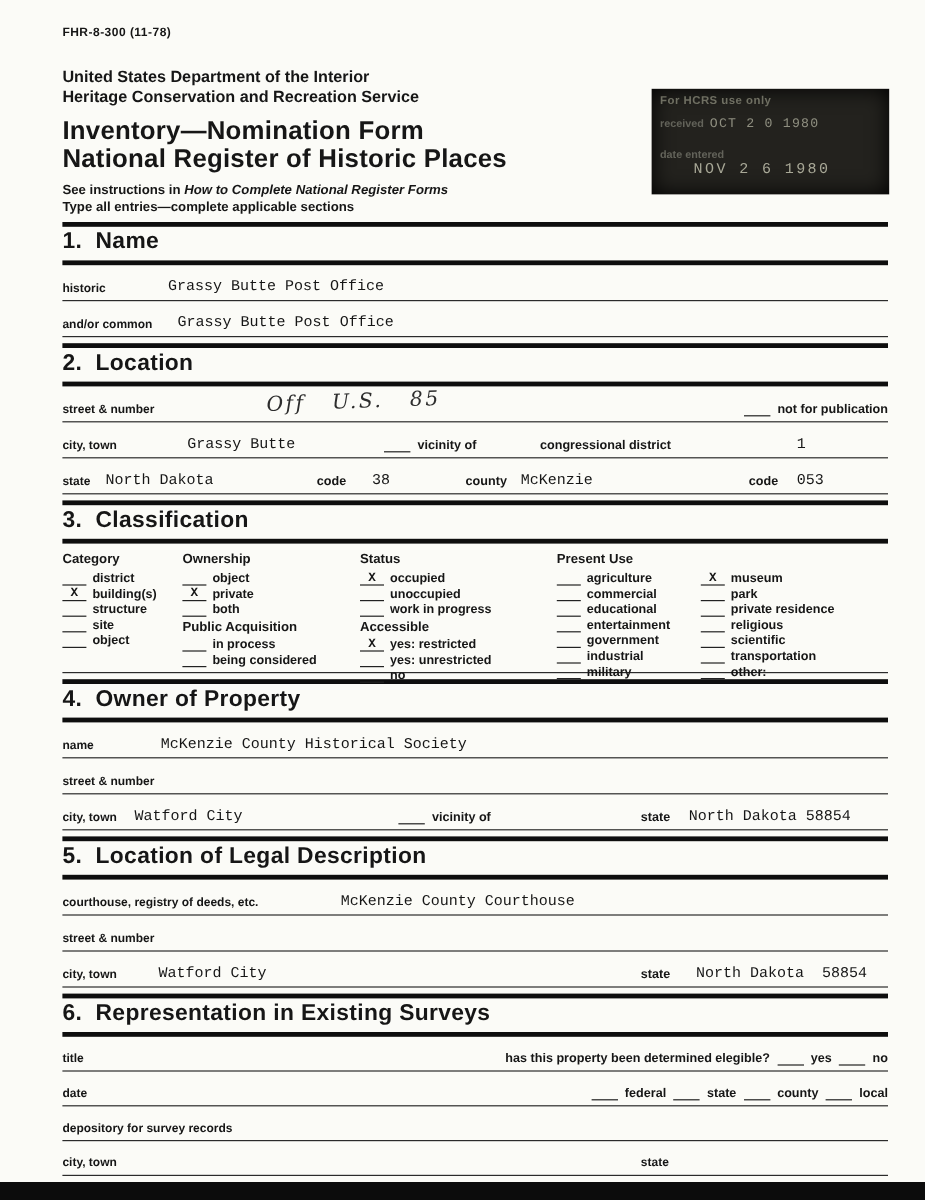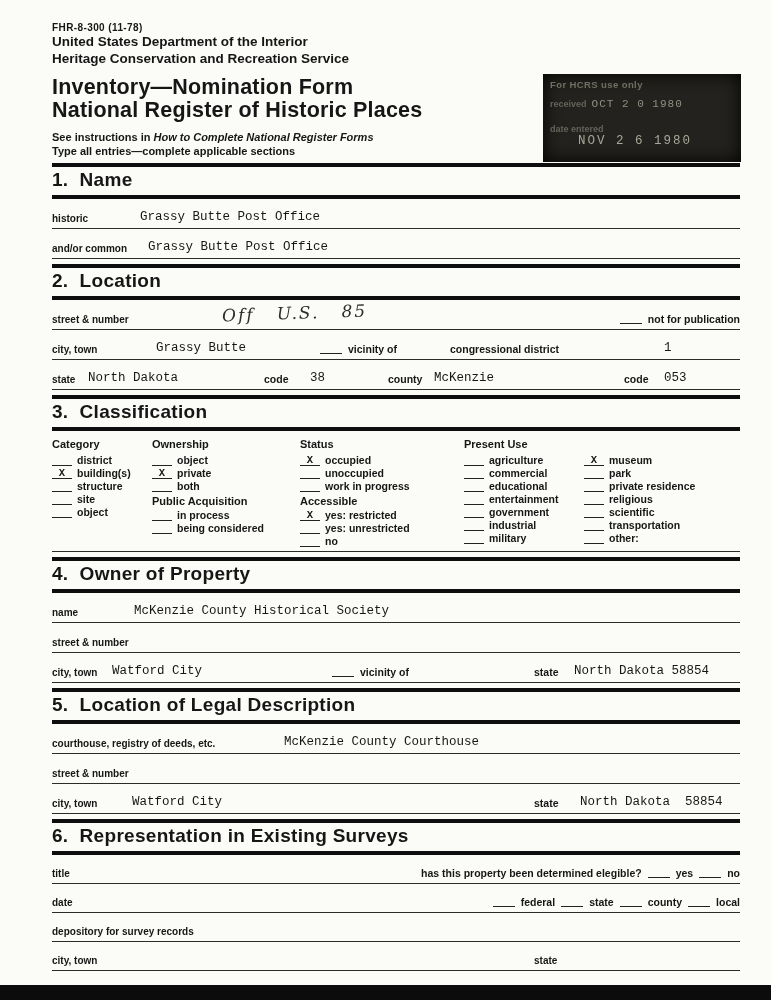--- a/index.html
+++ b/index.html
@@ -4,42 +4,42 @@
 <style>
   * { margin:0; padding:0; box-sizing:border-box; }
   html,body { background:#9a9a9a; }
   .page {
     position:relative; width:771px; height:1000px; margin:0 auto;
     background:#fbfbf7; color:#161616; overflow:hidden;
     font-family:"Liberation Sans", sans-serif;
   }
   .inner { position:absolute; left:52px; top:0; width:688px; }
   .form-number { padding-top:22px; font-size:10px; font-weight:bold; letter-spacing:.4px; }
-  .dept { font-size:13.5px; font-weight:bold; line-height:17px; }
+  .dept { margin-top:22px; font-size:13.5px; font-weight:bold; line-height:17px; }
   .main-title { margin-top:9px; font-size:21.5px; font-weight:bold; line-height:23px; letter-spacing:.2px; }
   .instr { margin-top:8px; font-size:11px; font-weight:bold; line-height:14px; }
   .instr em { font-style:italic; }
 
   .sechead {
     margin-top:5px; border-top:4px solid #0e0e0e; border-bottom:4px solid #0e0e0e;
     padding:2px 0 4px; font-size:19px; font-weight:bold; white-space:pre; letter-spacing:.3px;
   }
 
   .frow { position:relative; height:30px; border-bottom:1.6px solid #2b2b2b; }
   .frow.short { height:29px; }
   .at { position:absolute; bottom:4px; }
   .flabel { font-size:10px; font-weight:bold; white-space:pre;text-align:center; }
   .blabel { font-size:10.5px; font-weight:bold; white-space:pre; }
   .tval { font-family:"Liberation Mono","DejaVu Sans Mono",monospace; font-size:12.5px; white-space:pre; }
   .hand { font-family:"DejaVu Serif", serif; font-style:italic; font-size:17px; color:#2d2d2d;
           transform:rotate(-2deg); letter-spacing:2px; white-space:pre; }
-  .grp { display:inline-flex; align-items:center; gap:6px; }
+  .grp { display:inline-flex; align-items:flex-end; gap:6px; }
   .blank { display:inline-block; width:22px; height:10px; border-bottom:1.5px solid #222; }
 
-  .classif { position:relative; height:121px; border-bottom:1.6px solid #2b2b2b;text-decoration:underline; }
+  .classif { position:relative; height:108px; border-bottom:1.6px solid #2b2b2b;text-decoration:underline; }
   .ccol { position:absolute; top:7px; }
   .chead { font-size:11px; font-weight:bold; height:14px; margin-bottom:2px; white-space:pre; }
   .csub  { font-size:11px; font-weight:bold; margin-top:3px; margin-bottom:2px; white-space:pre; }
   .citem { display:flex; align-items:flex-end; margin:1px 0; font-size:10.5px; font-weight:bold; line-height:12px; white-space:pre; }
   .chk { flex:0 0 20px; width:20px; height:12px; margin-right:5px; text-align:center;
          border-bottom:1.4px solid #222; font-family:"Liberation Mono",monospace; font-size:10.5px; line-height:12px; }
 
   .stamp { position:absolute; left:543px; top:74px; width:198px; height:88px;
            background:#23221e; box-shadow:inset 0 0 18px #000; padding:5px 7px; }
   .stamp .s1 { font-size:9.5px; font-weight:bold; color:#6f6f62; letter-spacing:.4px; }

